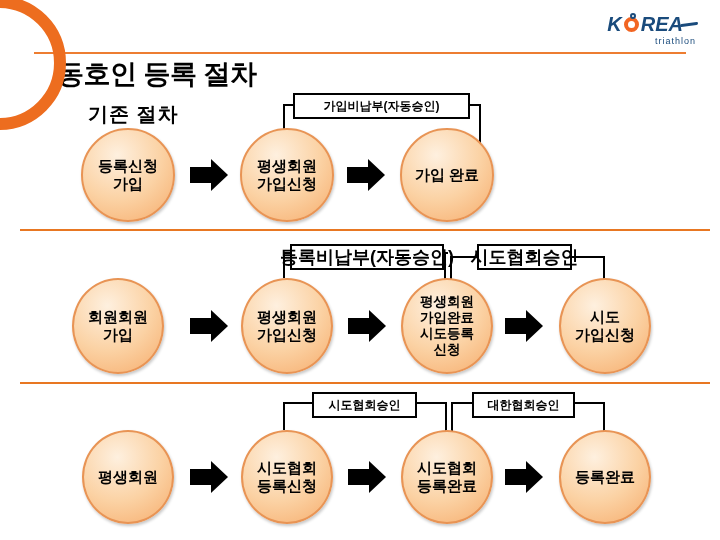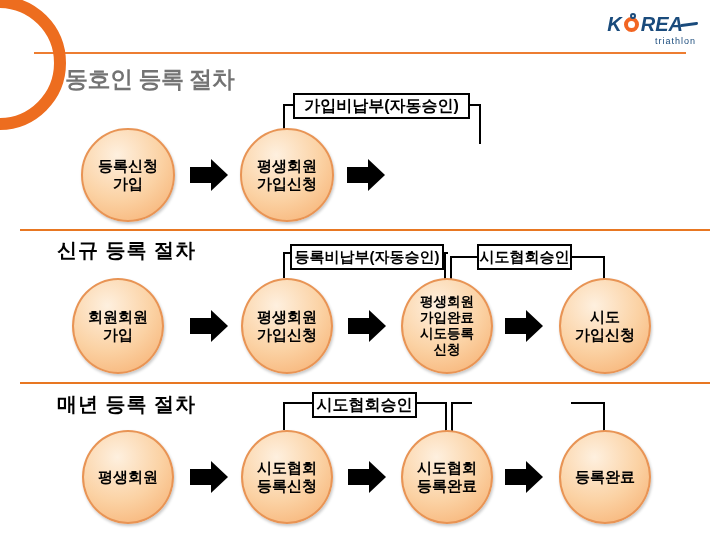--- a/index.html
+++ b/index.html
@@ -18,28 +18,28 @@
   .logo-row{display:flex;align-items:center;justify-content:flex-end;gap:1px;
     font-weight:bold;font-style:italic;font-size:20px;color:#1A4B7C;letter-spacing:0px;line-height:1;}
   .lo{position:relative;width:15px;height:15px;border:4px solid #F26522;border-radius:50%;
     display:inline-block;box-sizing:border-box;margin:0 1px;}
   .lo-head{position:absolute;left:2px;top:-8px;width:6px;height:6px;border:2px solid #1A4B7C;
     border-radius:50%;background:#fff;box-sizing:border-box;}
   .swoosh{display:inline-block;width:18px;height:3px;background:#1A4B7C;
     transform:skewY(-8deg);margin-left:-4px;border-radius:2px;}
   .logo-sub{font-size:9px;color:#1A4B7C;margin-top:2px;margin-right:2px;letter-spacing:1px;}
   
-  .title{position:absolute;left:57px;top:56px;margin:8px;font-size:23px;font-weight:bold;
-    color:#737373;letter-spacing:-0.5px;}
+  .title{position:absolute;left:57px;top:56px;margin:0;font-size:27px;font-weight:bold;
+    color:#000000;letter-spacing:-0.5px;}
   .heading{position:absolute;font-size:20px;font-weight:bold;color:#000;letter-spacing:1px;}
   
   .callout{position:absolute;height:22px;background:#fff;border:2px solid #000;
-    display:flex;align-items:center;justify-content:center;font-weight:bold;font-size:16px;
+    display:flex;align-items:center;justify-content:center;font-weight:bold;font-size:12px;
     z-index:3;white-space:nowrap;}
-  .callout.sm{font-size:15px;}
+  .callout.sm{font-size:18px;}
   .hline{position:absolute;height:2px;background:#000;z-index:1;}
   .vline{position:absolute;width:2px;background:#000;z-index:1;}
   
   .circle{position:absolute;width:94px;height:94px;border-radius:50%;
     background:radial-gradient(circle at 38% 28%, #FEF0DF 0%, #FBD2A4 52%, #F6AC6C 100%);
     border:2px solid #E89455;box-sizing:border-box;
     display:flex;align-items:center;justify-content:center;text-align:center;
     font-weight:bold;font-size:15px;line-height:1.22;white-space:pre-line;
     box-shadow:1px 2px 3px rgba(0,0,0,0.22);z-index:2;}
   .circle.tall{width:92px;height:96px;}
@@ -63,41 +63,42 @@
           <span class="lo-head"></span>
         </span>
       <span>REA</span>
       <span class="swoosh"></span>
     </div>
     <div class="logo-sub">triathlon</div>
   </div>
 
   <h1 class="title">동호인 등록 절차</h1>
 
+  <div class="heading" style="left:88px;top:101px">기존 절차</div>
 
   <div class="callout" style="left:293px;top:93px;width:173px">가입비납부(자동승인)</div>
   <div class="hline" style="left:283px;top:104px;width:10px"></div>
   <div class="vline" style="left:283px;top:104px;height:25px"></div>
   <div class="hline" style="left:466px;top:104px;width:15px"></div>
   <div class="vline" style="left:479px;top:104px;height:40px"></div>
 
   <div class="circle" style="left:81px;top:128px"><span>등록신청
 가입</span></div>
   <div class="arrow" style="left:190px;top:158px"><svg width="38" height="34" viewBox="0 0 38 34">
         <polygon points="0,9 21,9 21,1 38,17 21,33 21,25 0,25" fill="#000"></polygon>
       </svg></div>
   <div class="circle" style="left:240px;top:128px"><span>평생회원
 가입신청</span></div>
   <div class="arrow" style="left:347px;top:158px"><svg width="38" height="34" viewBox="0 0 38 34">
         <polygon points="0,9 21,9 21,1 38,17 21,33 21,25 0,25" fill="#000"></polygon>
       </svg></div>
+  <div class="circle" style="left:400px;top:128px"><span>가입 완료</span></div>
 
   <div class="divider" style="top:229px"></div>
 
-  <div class="heading" style="left:57px;top:237px">신규 등록 절차</div>
 
   <div class="callout sm" style="left:290px;top:244px;width:150px">등록비납부(자동승인)</div>
   <div class="callout sm" style="left:477px;top:244px;width:91px">시도협회승인</div>
   <div class="hline" style="left:283px;top:252px;width:9px"></div>
   <div class="vline" style="left:283px;top:252px;height:26px"></div>
   <div class="hline" style="left:442px;top:252px;width:6px"></div>
   <div class="vline" style="left:444px;top:252px;height:27px"></div>
   <div class="vline" style="left:450px;top:256px;height:23px"></div>
   <div class="hline" style="left:450px;top:256px;width:27px"></div>
   <div class="hline" style="left:569px;top:256px;width:36px"></div>
@@ -118,23 +119,23 @@
 시도등록
 신청</span></div>
   <div class="arrow" style="left:505px;top:309px"><svg width="38" height="34" viewBox="0 0 38 34">
         <polygon points="0,9 21,9 21,1 38,17 21,33 21,25 0,25" fill="#000"></polygon>
       </svg></div>
   <div class="circle tall" style="left:559px;top:278px"><span>시도
 가입신청</span></div>
 
   <div class="divider" style="top:382px"></div>
 
-  <div class="heading" style="left:57px;top:391px">매년 등록 절차</div>
 
   <div class="callout" style="left:312px;top:392px;width:101px">시도협회승인</div>
+  <div class="callout" style="left:472px;top:392px;width:99px">대한협회승인</div>
   <div class="hline" style="left:283px;top:402px;width:29px"></div>
   <div class="vline" style="left:283px;top:402px;height:28px"></div>
   <div class="hline" style="left:413px;top:402px;width:34px"></div>
   <div class="vline" style="left:445px;top:402px;height:29px"></div>
   <div class="vline" style="left:451px;top:402px;height:29px"></div>
   <div class="hline" style="left:451px;top:402px;width:21px"></div>
   <div class="hline" style="left:571px;top:402px;width:34px"></div>
   <div class="vline" style="left:603px;top:402px;height:29px"></div>
 
   <div class="circle tall" style="left:82px;top:430px;height:94px"><span>평생회원</span></div>

